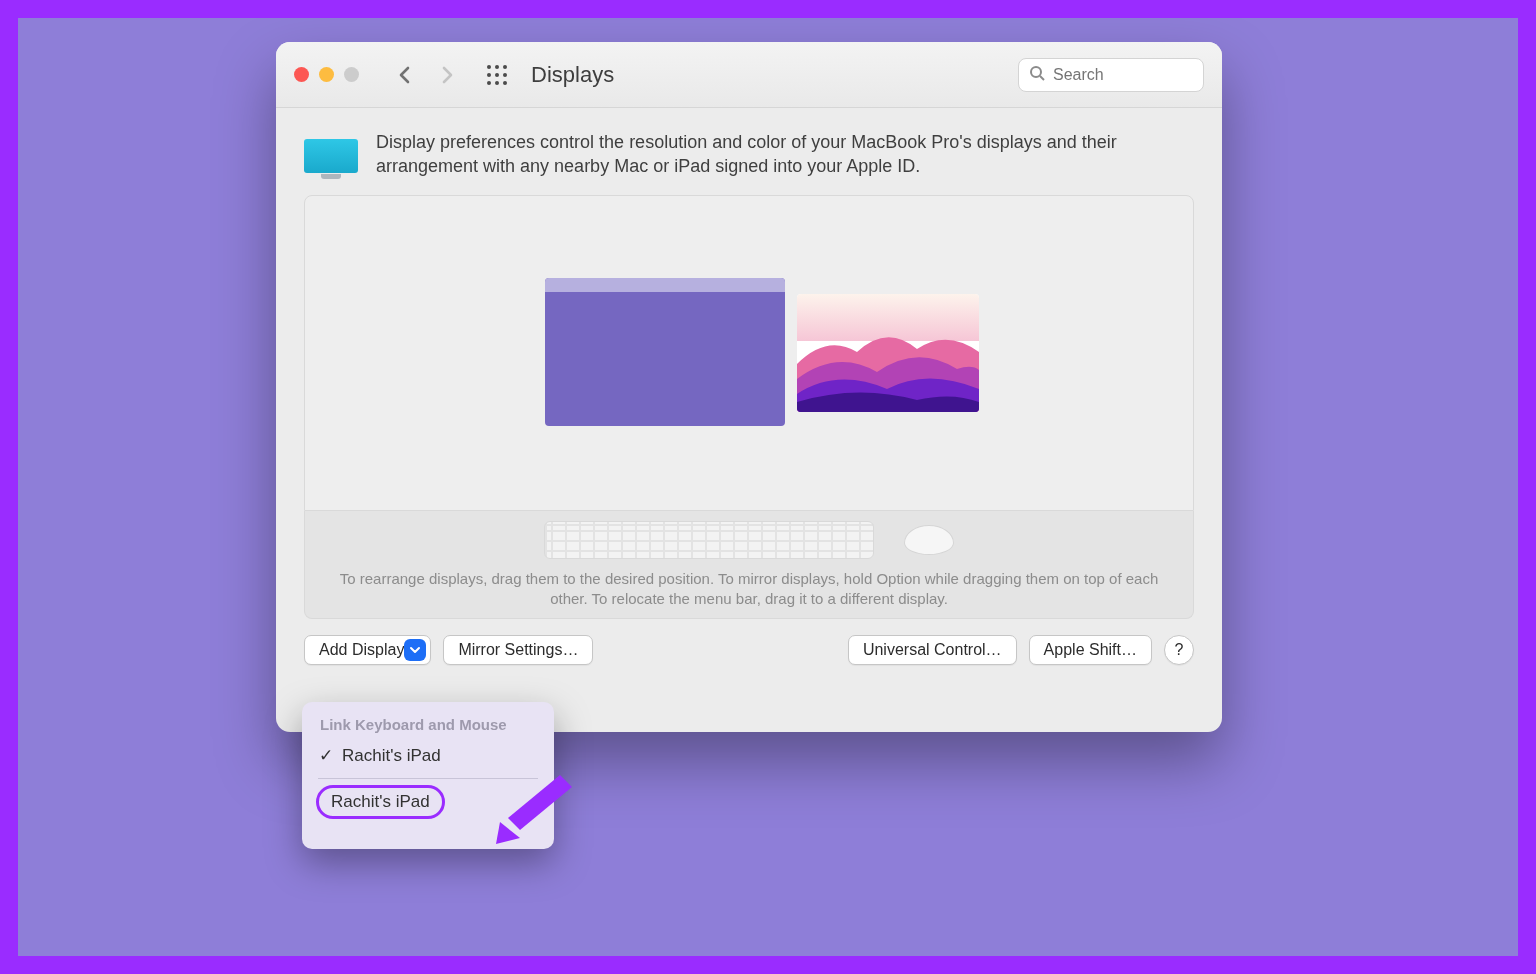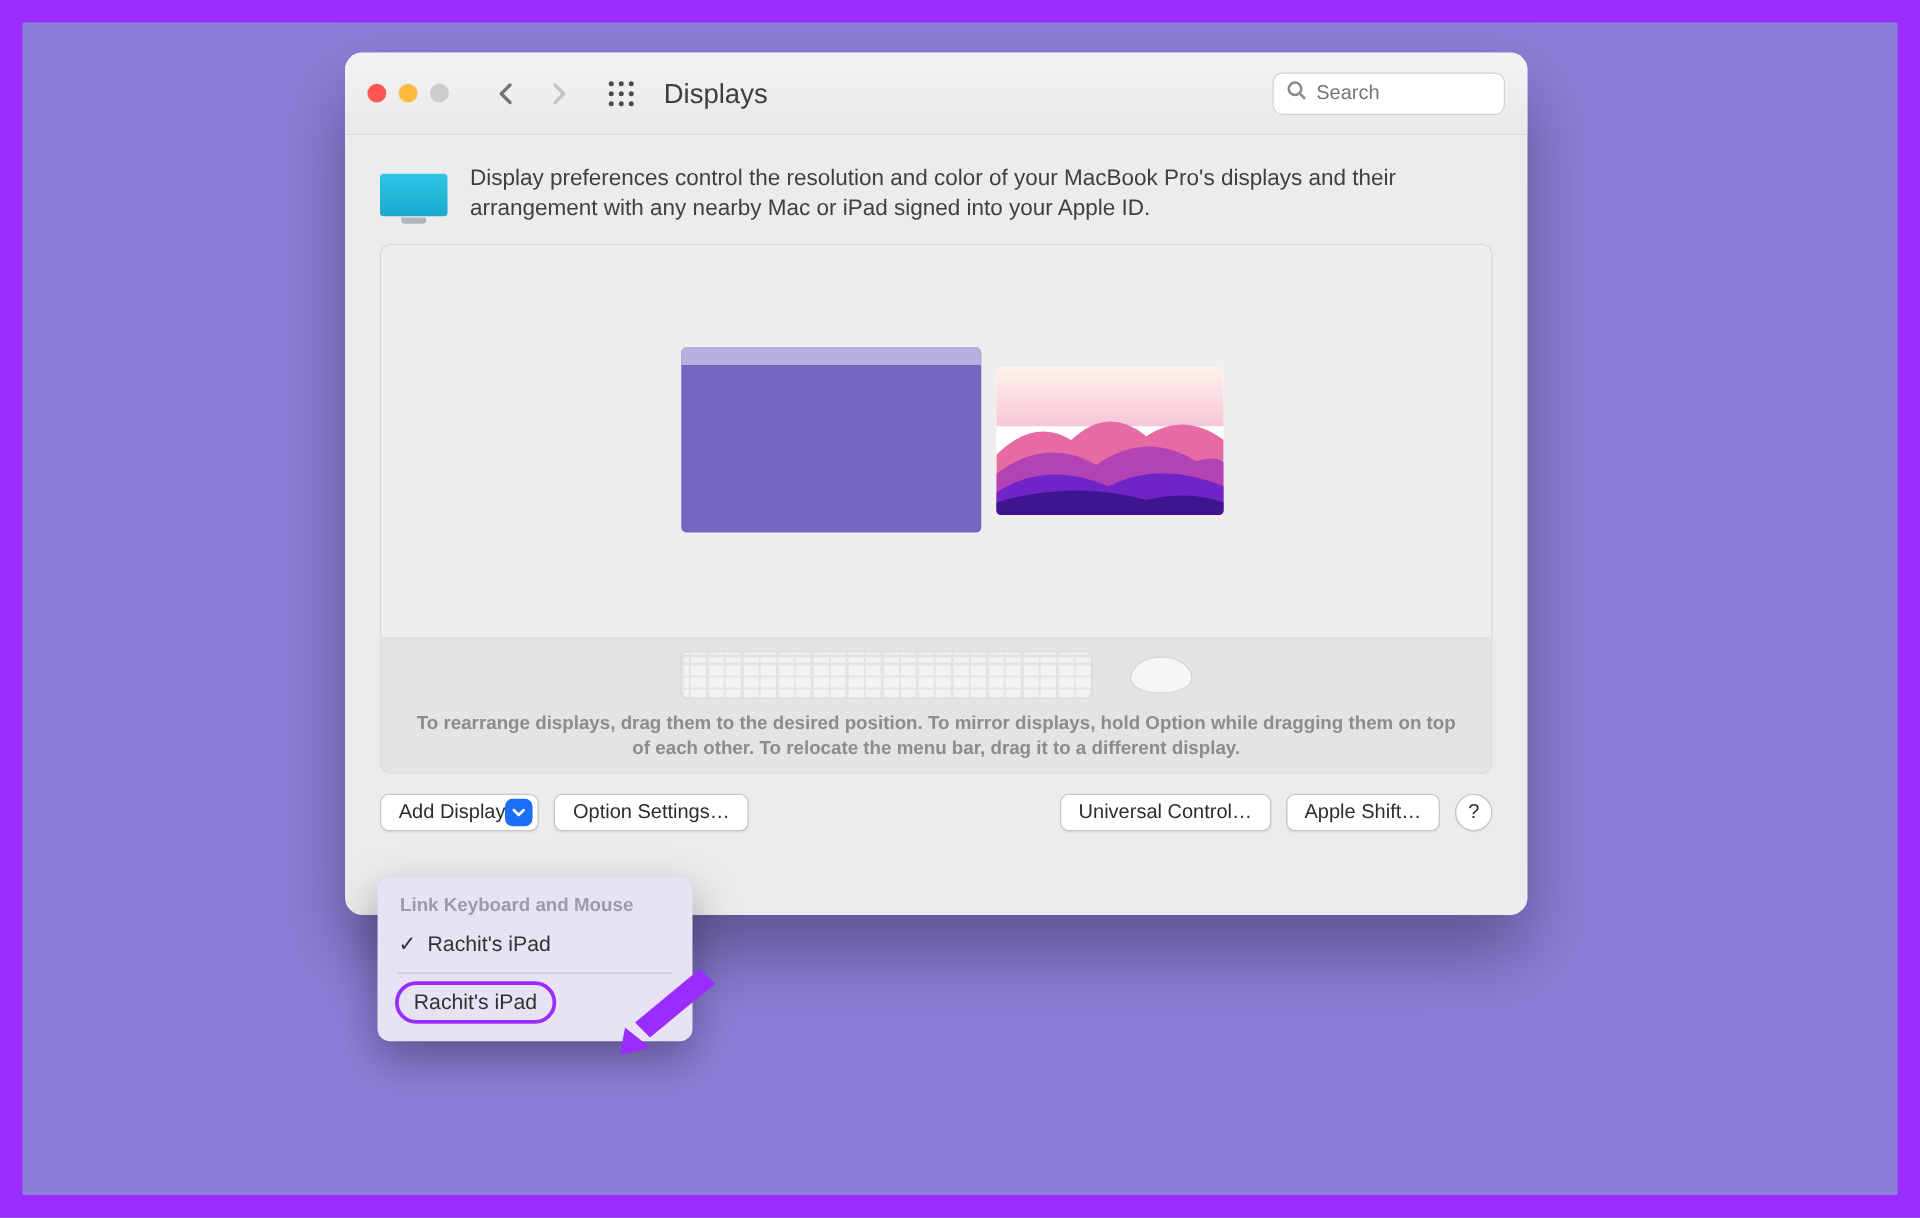--- a/index.html
+++ b/index.html
@@ -72,21 +72,21 @@
   }
   .primary-display .menubar{height:14px;background:#b6b0df;border-radius:4px 4px 0 0;}
   .secondary-display{
     position:absolute; left:492px; top:98px; width:182px; height:118px;
     border-radius:4px; overflow:hidden; background:#fff;
   }
   .secondary-display .sky{height:40%;background:linear-gradient(#fdf3ec,#f6c6d6);}
   .mountain{position:absolute;bottom:0;left:0;right:0;}
   .bottom-strip{
      margin: 0 28px; height:108px; background:#e4e4e4; border:1px solid #d9d9d9; border-top:none;
-     border-radius:0 0 8px 8px; padding:10px 22px 6px; text-align:center;font-weight:bold;
+     border-radius:0 0 8px 8px; padding:10px 22px 6px; text-align:center;
   }
   .kbmouse-row{display:flex; justify-content:center; align-items:center; gap:30px; margin-bottom:10px;}
   .keyboard{
     width:330px; height:38px; border-radius:6px; background:#f3f3f3;
     border:1px solid #d9d9d9;
     background-image:
       repeating-linear-gradient(90deg,#e3e3e3 0 2px,transparent 2px 14px),
       repeating-linear-gradient(0deg,#e3e3e3 0 2px,transparent 2px 10px);
     background-position: 6px 4px;
   }
@@ -107,21 +107,21 @@
   }
   .chev-pill svg{color:#fff;}
   .help-btn{width:30px;height:30px;border-radius:50%;justify-content:center;padding:0;}
   .bottom-bar .spacer{flex:1;}
 
   
   .dropdown{
     position:absolute; left:284px; top:684px; width:252px;
     background:#e8e3f4; border-radius:10px;
     box-shadow:0 14px 36px rgba(0,0,0,.35);
-    padding:10px 8px 14px; z-index:30;
+    padding:10px 8px 30px; z-index:30;
   }
   .dd-header{font-size:15px;color:#9e9aad;font-weight:600;padding:4px 10px 6px;}
   .dd-item{font-size:17px;color:#323232;display:flex;align-items:center;gap:8px;padding:6px 8px;border-radius:6px;}
   .dd-check{width:16px;display:inline-flex;justify-content:center;}
   .dd-sep{height:1px;background:#c8c4d8;margin:6px 8px;}
   .dd-highlight{
     border:3px solid #9a2cff; border-radius:20px; padding:4px 12px; width:fit-content; margin-left:6px;
   }
 
   
@@ -209,21 +209,21 @@
 
   <div class="bottom-bar">
     <button class="btn chev">
       <span>Add Display</span>
       <span class="chev-pill">
         <svg width="12" height="12" viewBox="0 0 12 12" fill="none" stroke="currentColor" stroke-width="2" stroke-linecap="round" stroke-linejoin="round">
             <polyline points="2,4 6,8 10,4"></polyline>
           </svg>
       </span>
     </button>
-    <button class="btn">Option Settings…</button>
+    <button class="btn">Mirror Settings…</button>
     <div class="spacer"></div>
     <button class="btn">Universal Control…</button>
     <button class="btn">Apple Shift…</button>
     <button class="btn help-btn">?</button>
   </div>
 </div>
 
 <div class="dropdown">
   <div class="dd-header">Link Keyboard and Mouse</div>
   <div class="dd-item">

